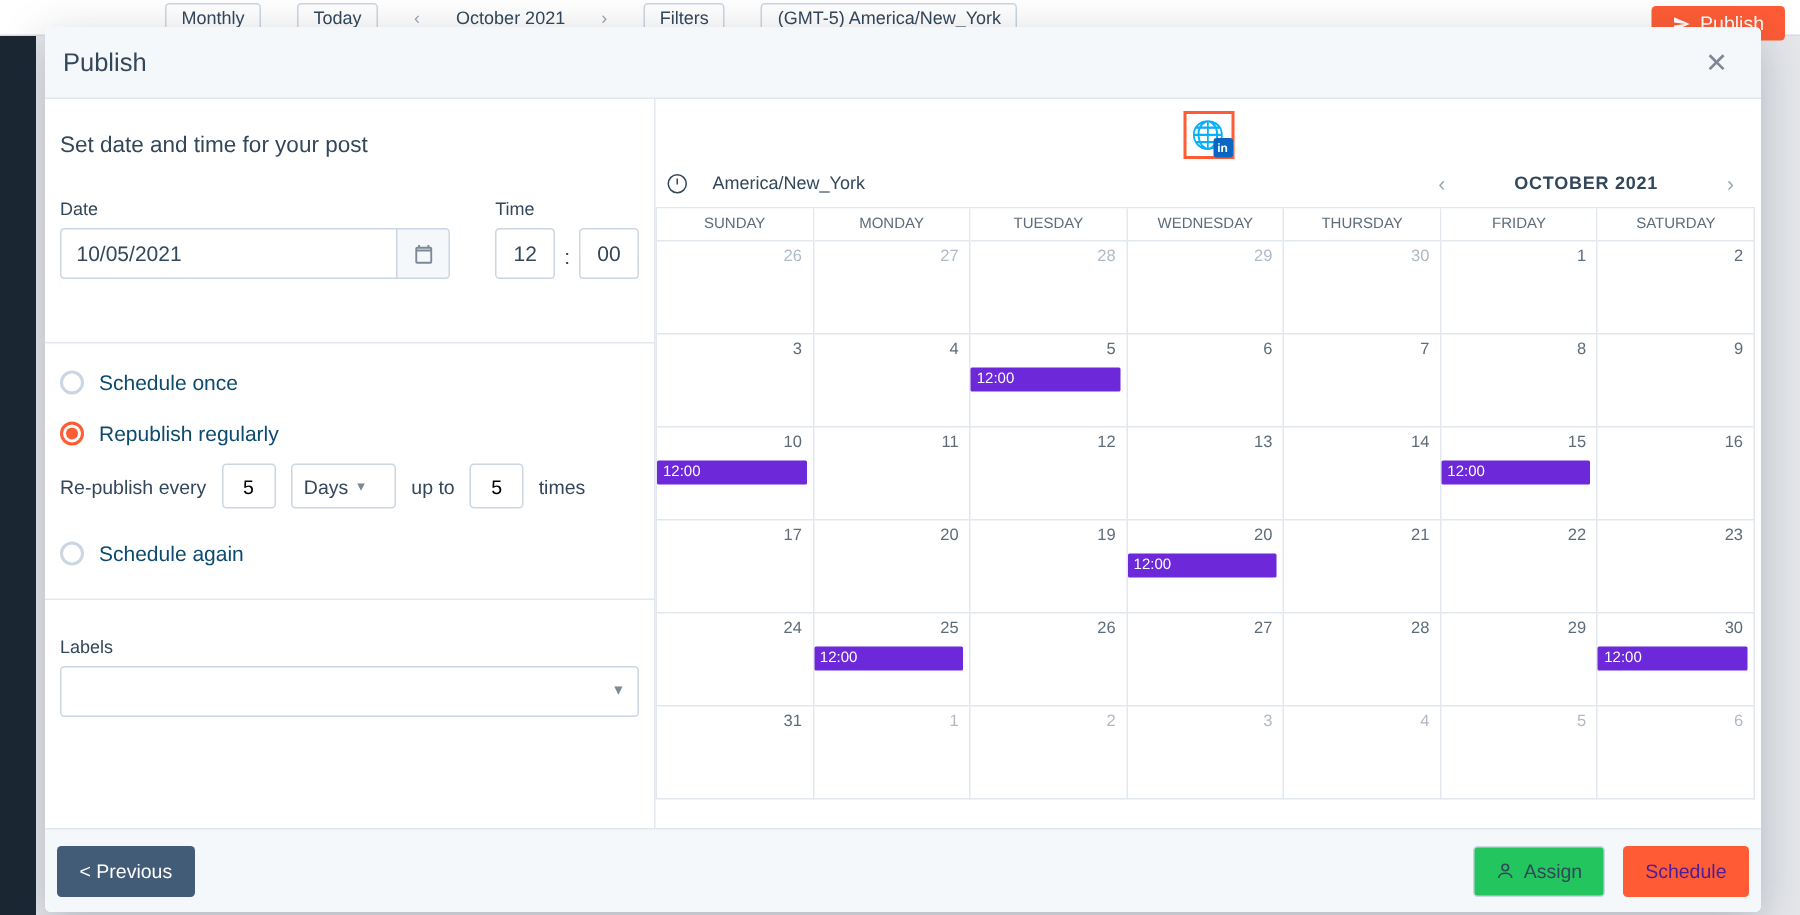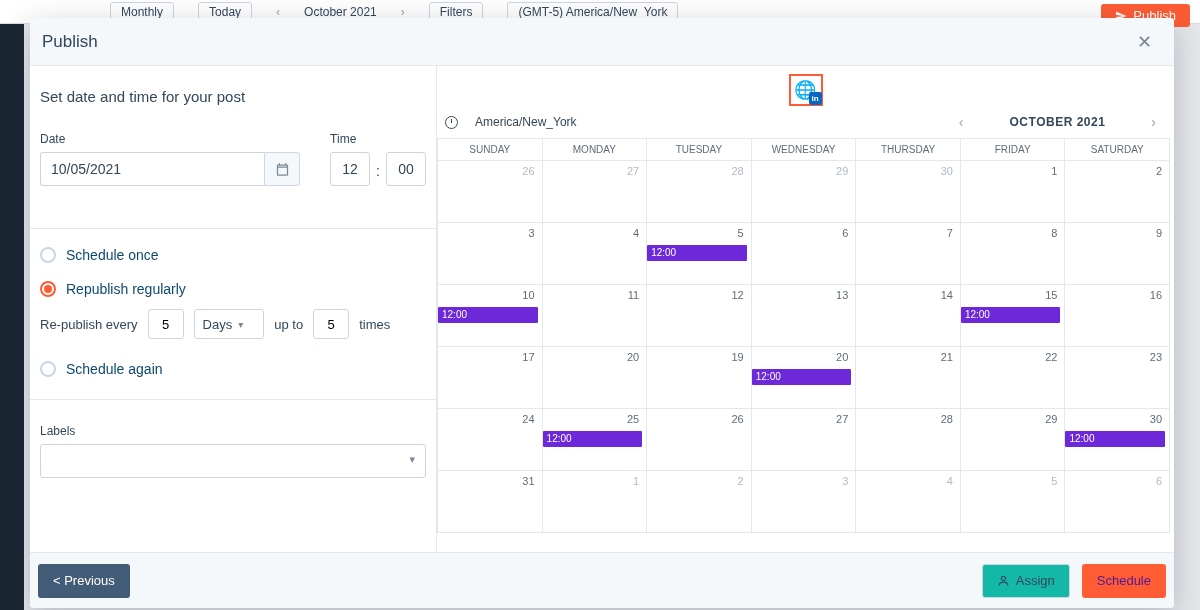--- a/index.html
+++ b/index.html
@@ -107,21 +107,21 @@
     color: #fff; font-size: 10px; padding-left: 4px; line-height: 16px; border-radius: 1px;
   }
 
   
   .modal-footer {
     height: 56px; border-top: 1px solid #e3e8ee; background: #f5f8fa;
     display: flex; align-items: center; padding: 0 8px;
   }
   .btn { height: 34px; padding: 0 14px; border-radius: 3px; font-size: 13px; cursor: pointer; display: inline-flex; align-items: center; gap: 6px; border: 1px solid transparent; }
   .btn-prev { background: #425b76; color: #fff; }
-  .btn-assign { background: #14b8a6; color: #33475b; border-color: #cbd6e2; margin-left: auto; }
+  .btn-assign { background: #22c55e; color: #33475b; border-color: #cbd6e2; margin-left: auto; }
   .btn-schedule { background: #ff5c35; color: #4c1d95; margin-left: 12px; }
   .assign-icon { width: 13px; height: 13px; }
 </style>
 </head>
 <body>
 
 <div class="left-rail"></div>
 <div class="bg-top">
   <span class="bg-pill">Monthly</span>
   <span class="bg-pill">Today</span>

